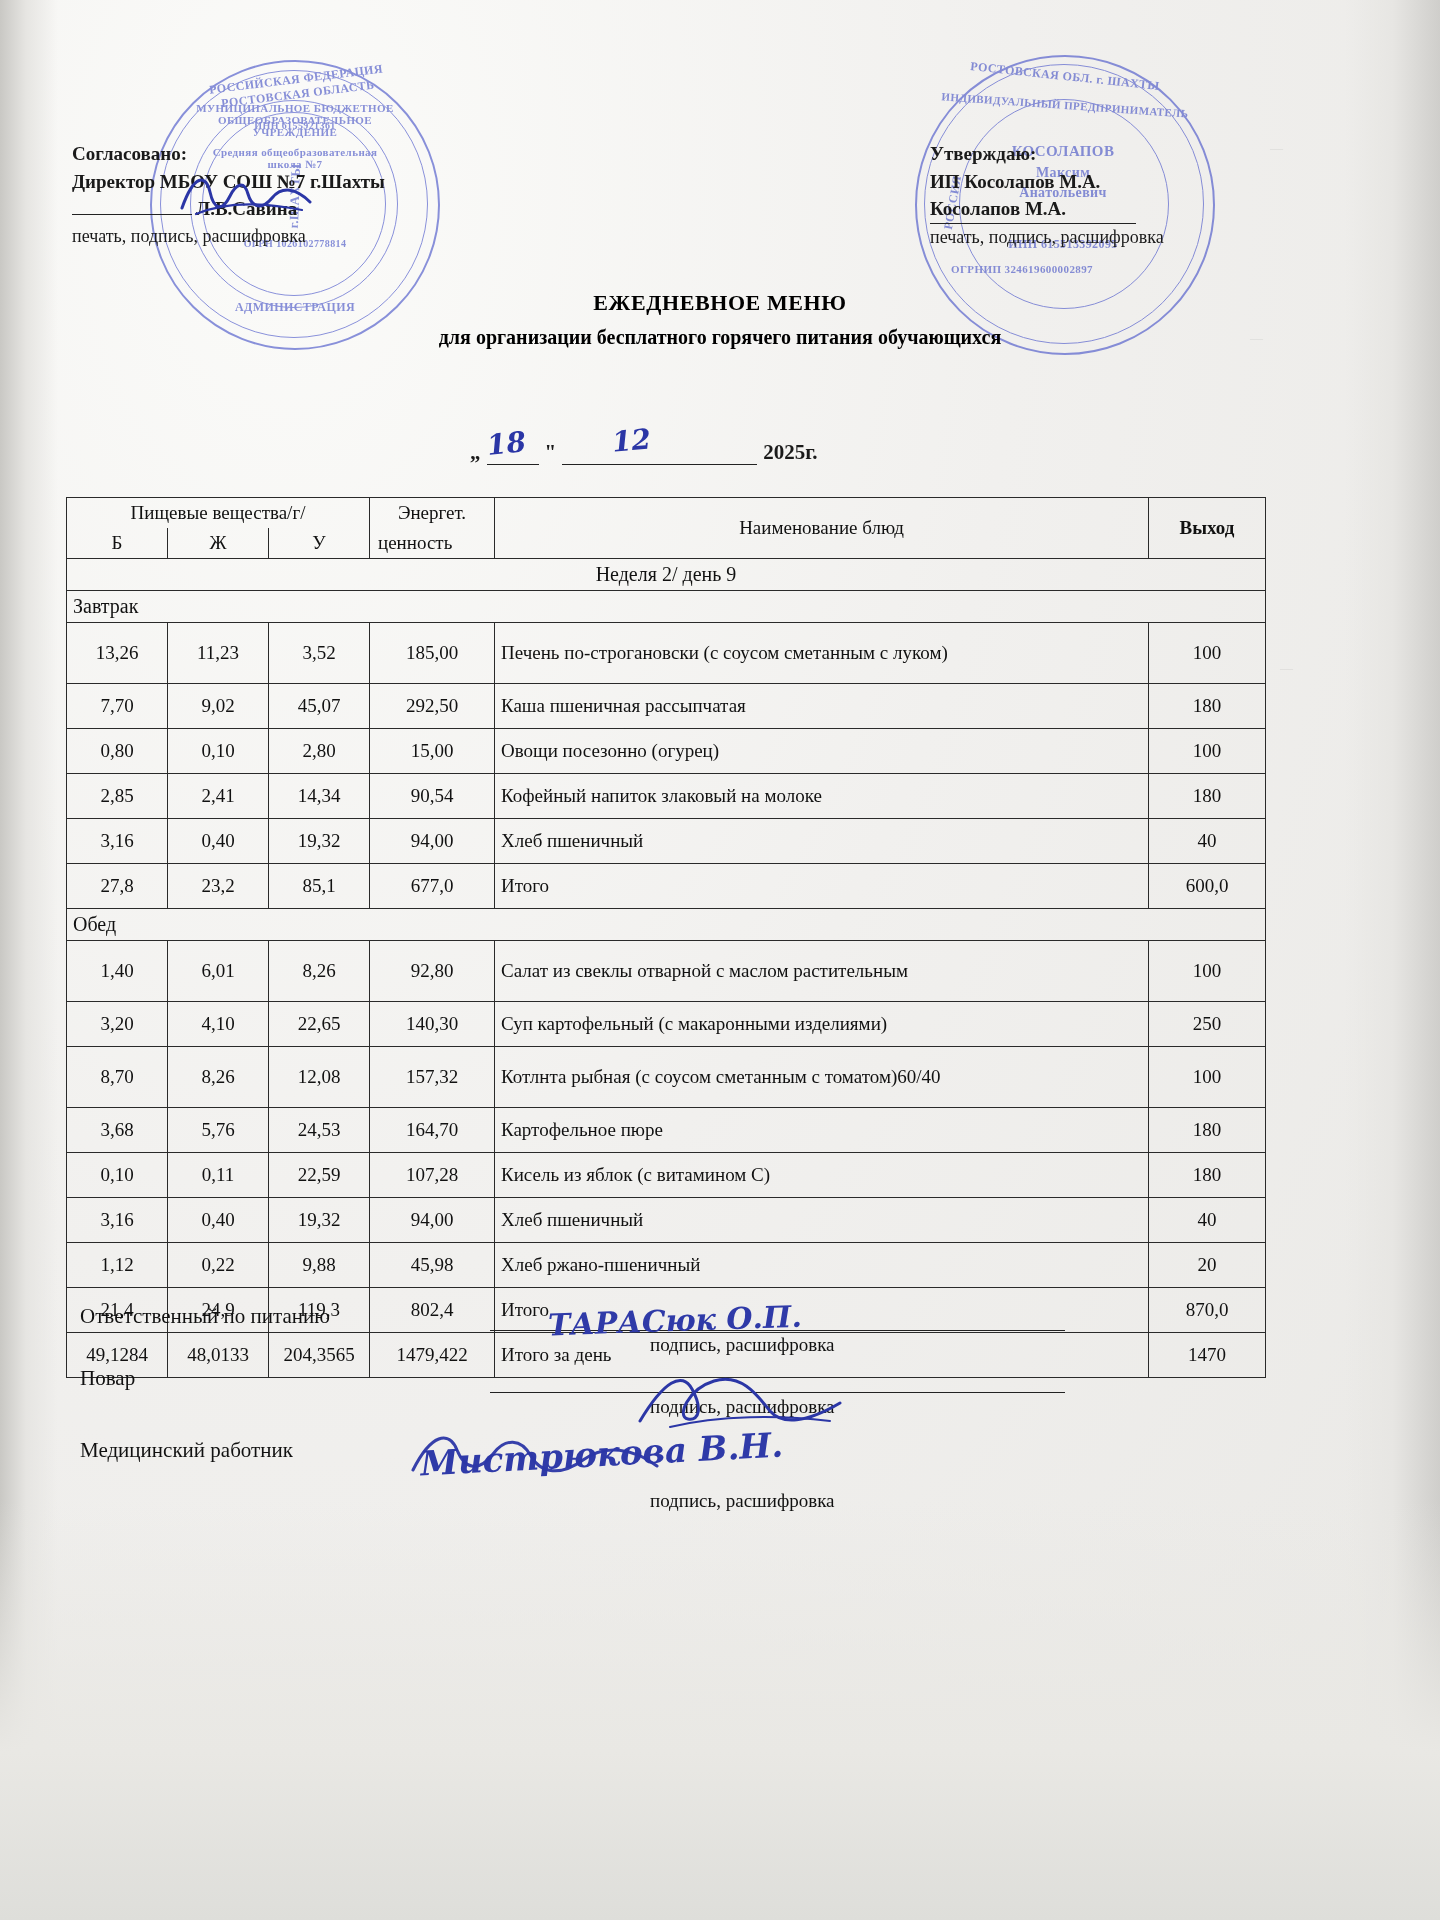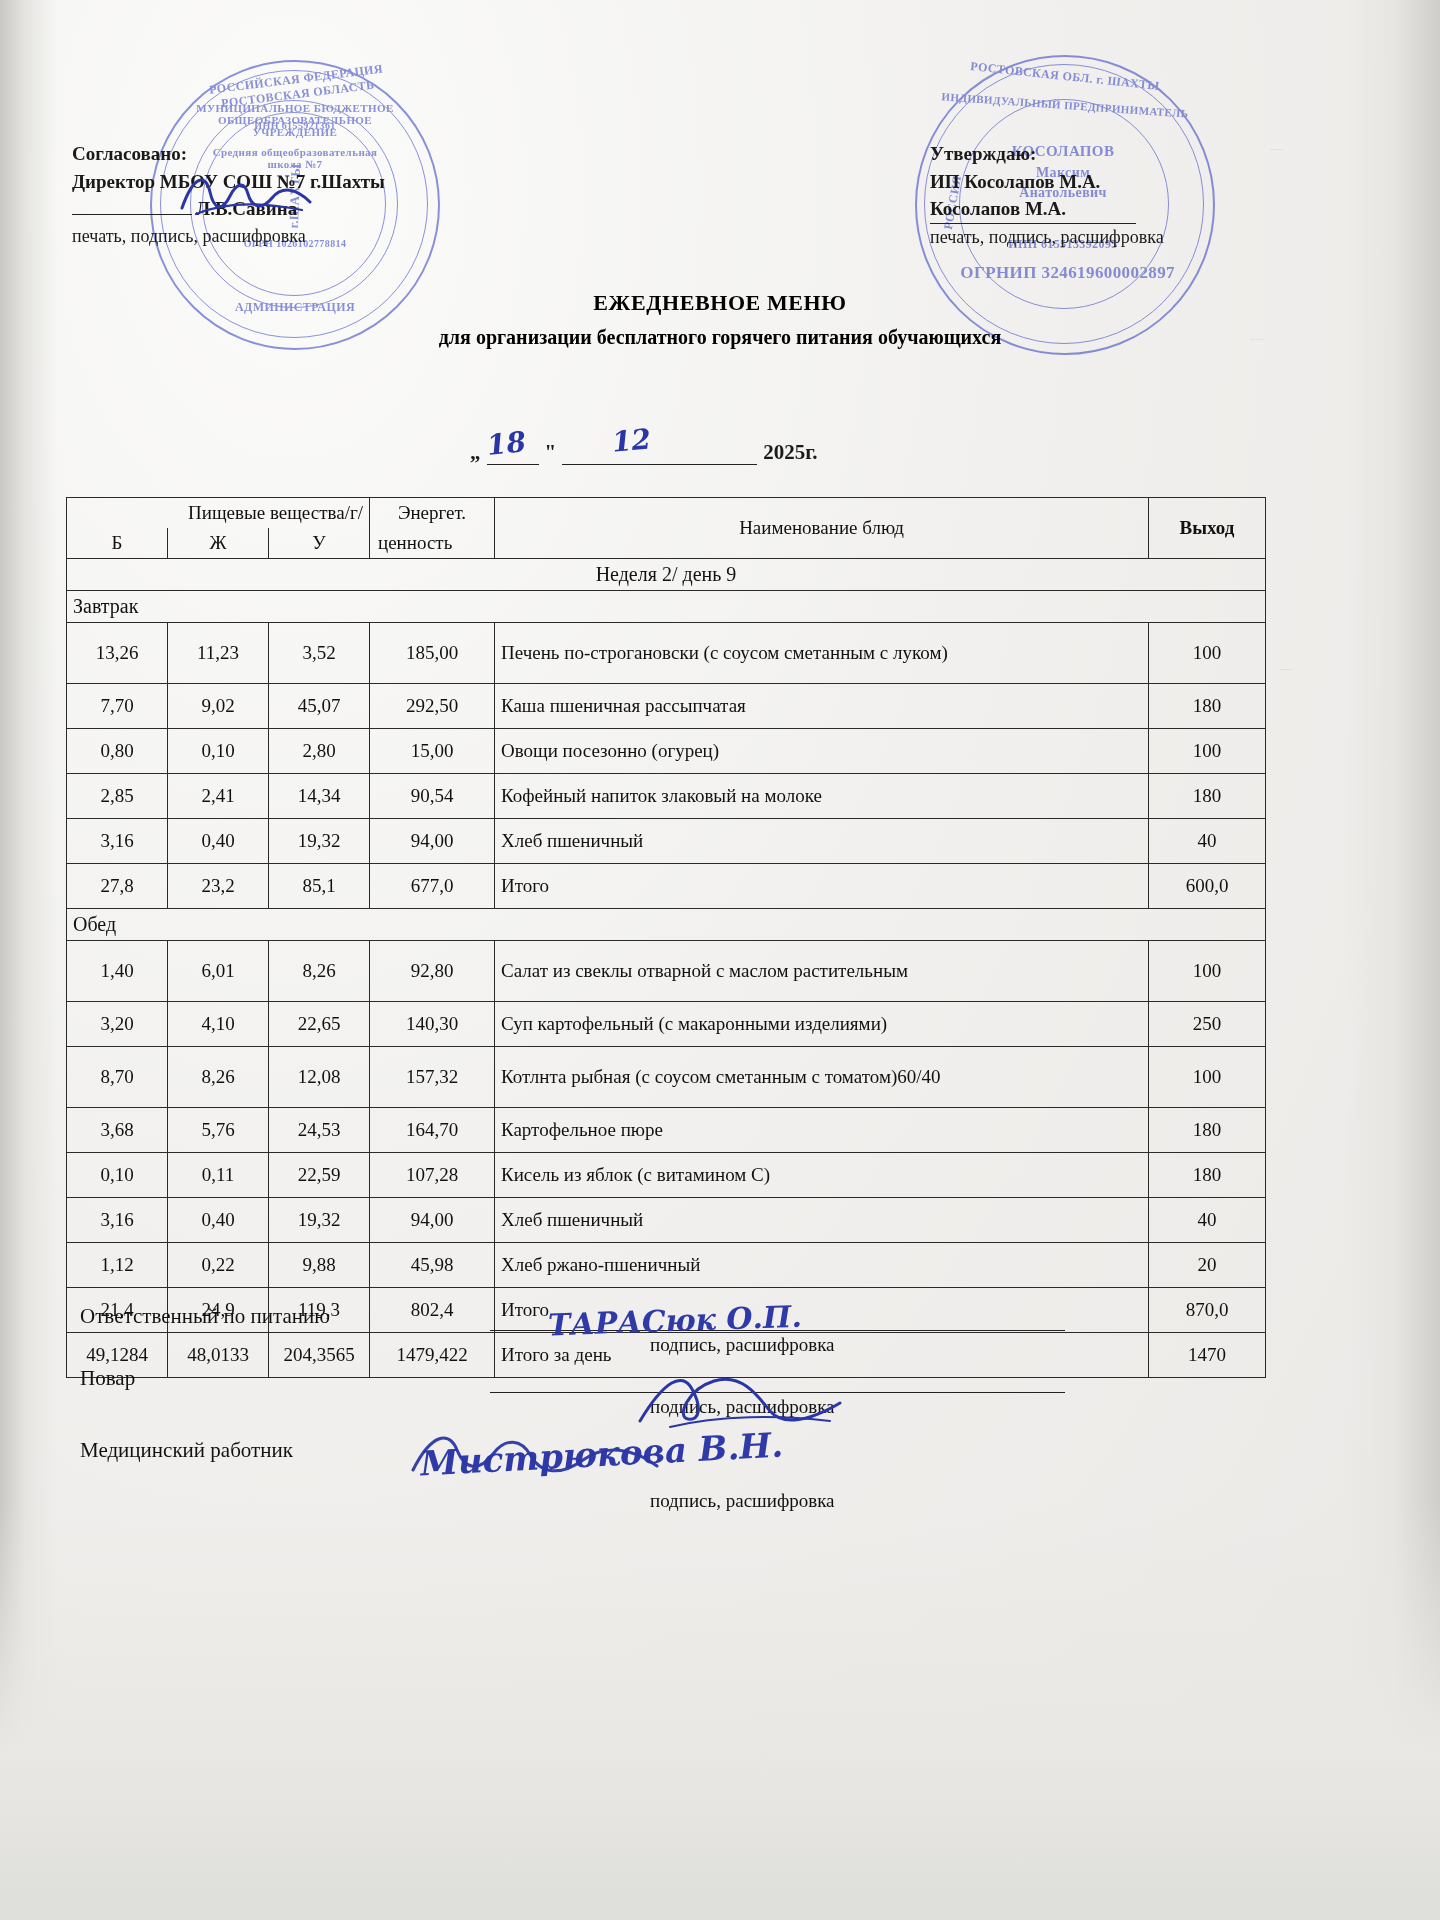--- a/index.html
+++ b/index.html
@@ -261,21 +261,21 @@
   <div class="stamp" style="left:915px; top:55px; width:300px; height:300px;">
     <div class="ring" style="left:0; top:0; width:296px; height:296px;"></div>
     <div class="ring" style="left:9px; top:9px; width:278px; height:278px; border-width:1px;"></div>
     <div class="ring" style="left:44px; top:44px; width:208px; height:208px; border-width:1.5px;"></div>
     <div class="stamp-text" style="left:24px; top:14px; width:252px; text-align:center; font-size:12px; transform:rotate(6deg);">РОСТОВСКАЯ ОБЛ. г. ШАХТЫ</div>
     <div class="stamp-text" style="left:24px; top:44px; width:252px; text-align:center; font-size:11px; transform:rotate(4deg);">ИНДИВИДУАЛЬНЫЙ ПРЕДПРИНИМАТЕЛЬ</div>
     <div class="stamp-text" style="left:60px; top:88px; width:176px; text-align:center; font-size:15px;">КОСОЛАПОВ</div>
     <div class="stamp-text" style="left:60px; top:110px; width:176px; text-align:center; font-size:14px;">Максим</div>
     <div class="stamp-text" style="left:60px; top:130px; width:176px; text-align:center; font-size:14px;">Анатольевич</div>
     <div class="stamp-text" style="left:46px; top:182px; width:204px; text-align:center; font-size:12px;">ИНН 615513392095</div>
-    <div class="stamp-text" style="left:36px; top:208px; width:224px; text-align:right; font-size:17px;font-family:Liberation Serif, serif;">ОГРНИП 324619600002897</div>
+    <div class="stamp-text" style="left:36px; top:208px; width:224px; text-align:left; font-size:11px;font-family:Liberation Serif, serif;">ОГРНИП 324619600002897</div>
     <div class="stamp-text" style="left:8px; top:140px; width:60px; text-align:center; font-size:12px; transform:rotate(-80deg);">РОССИЯ</div>
   </div>
 
   <div class="approve-left">
     <div>Согласовано:</div>
     <div>Директор МБОУ СОШ №7 г.Шахты</div>
     <div>
       <span class="sig-line"></span><span>Л.В.Савина</span>
     </div>
     <div class="sub">печать, подпись, расшифровка</div>
@@ -300,21 +300,21 @@
 
   <div class="date-row">
     <span class="q">„</span><span class="date-ul" style="min-width:52px;"></span><span class="q">"</span><span class="date-ul"></span><span>2025г.</span>
   </div>
   <div class="hand-date" style="left:487px; top:427px; transform:rotate(-6deg);">18</div>
   <div class="hand-date" style="left:612px; top:424px; transform:rotate(-5deg);">12</div>
 
   <table class="menu">
     <tbody>
       <tr class="hdr-top">
-        <td colspan="3" class="no-b-bottom" style="text-align:right; ">Пищевые вещества/г/</td>
+        <td colspan="3" class="no-b-bottom" style="text-align:center; ">Пищевые вещества/г/</td>
         <td class="c-energy no-b-bottom">Энергет.</td>
         <td rowspan="2" class="c-name" style="text-align:center;">Наименование блюд</td>
         <td rowspan="2" class="c-out" style="font-weight:bold;">Выход</td>
       </tr>
       <tr class="hdr-sub">
         <td class="c-num no-b-top">Б</td>
         <td class="c-num no-b-top">Ж</td>
         <td class="c-num no-b-top">У</td>
         <td class="c-energy no-b-top" style="text-align:left; padding-left:8px;">ценность</td>
       </tr>

